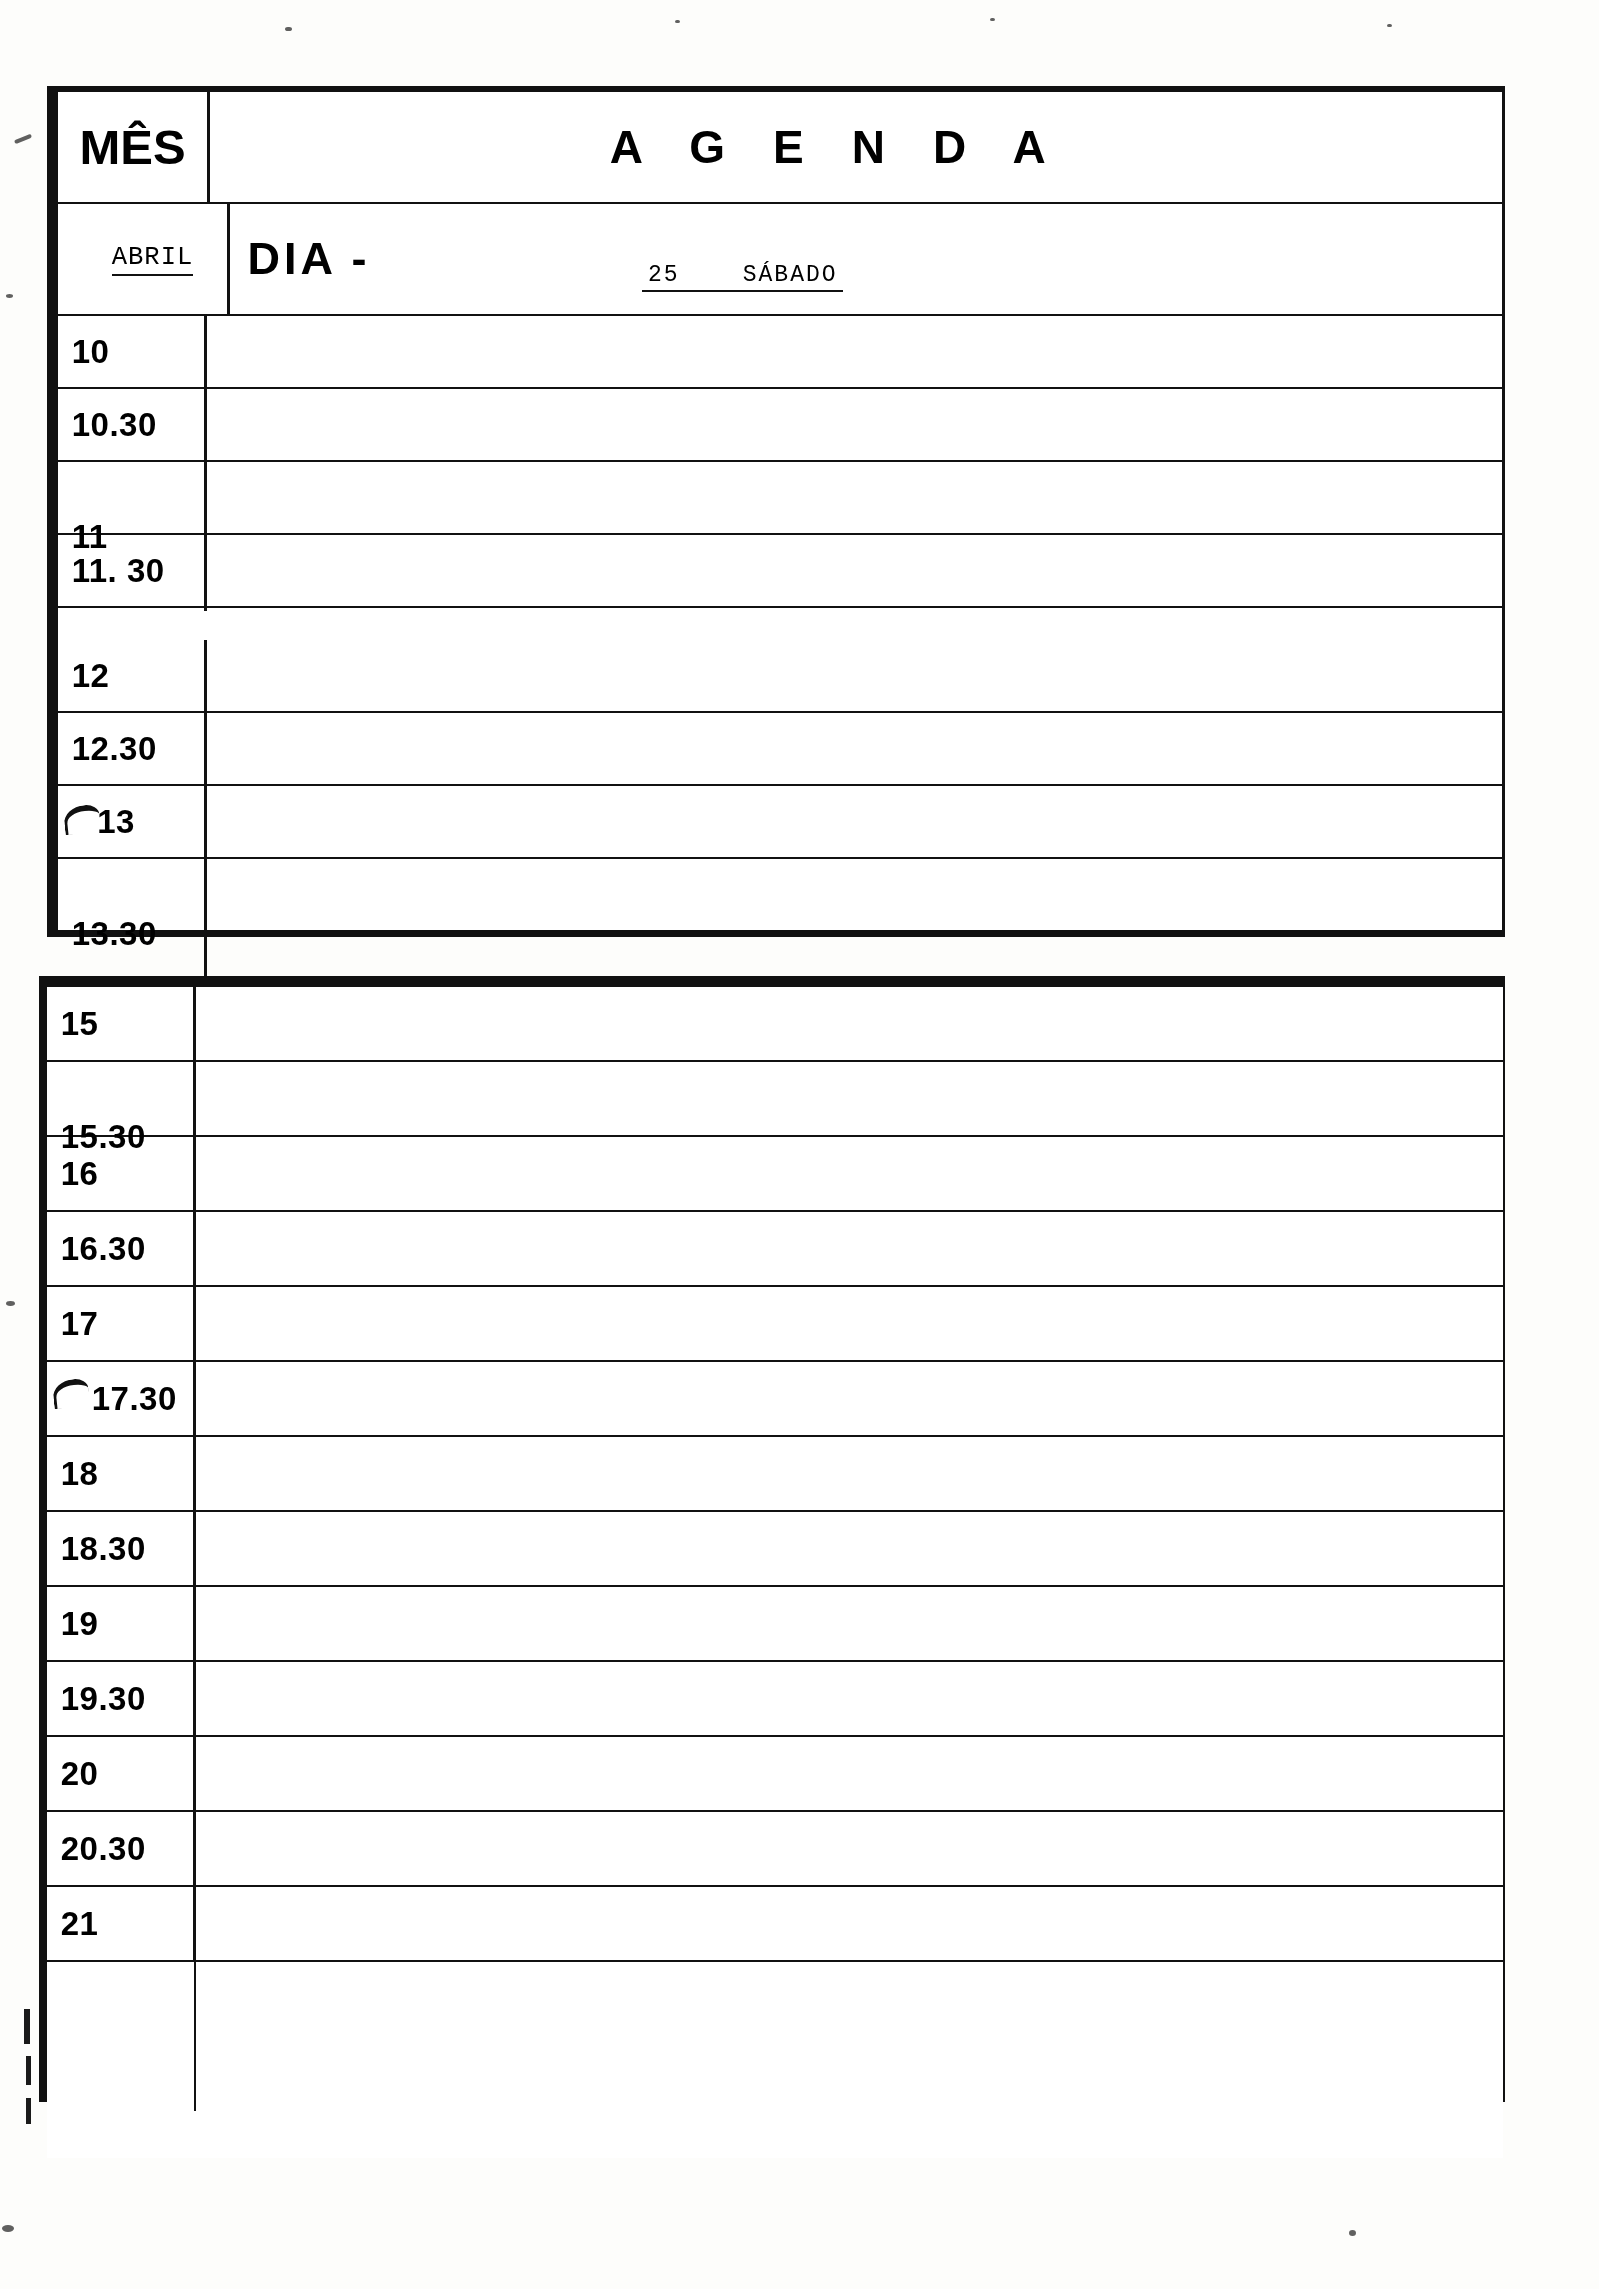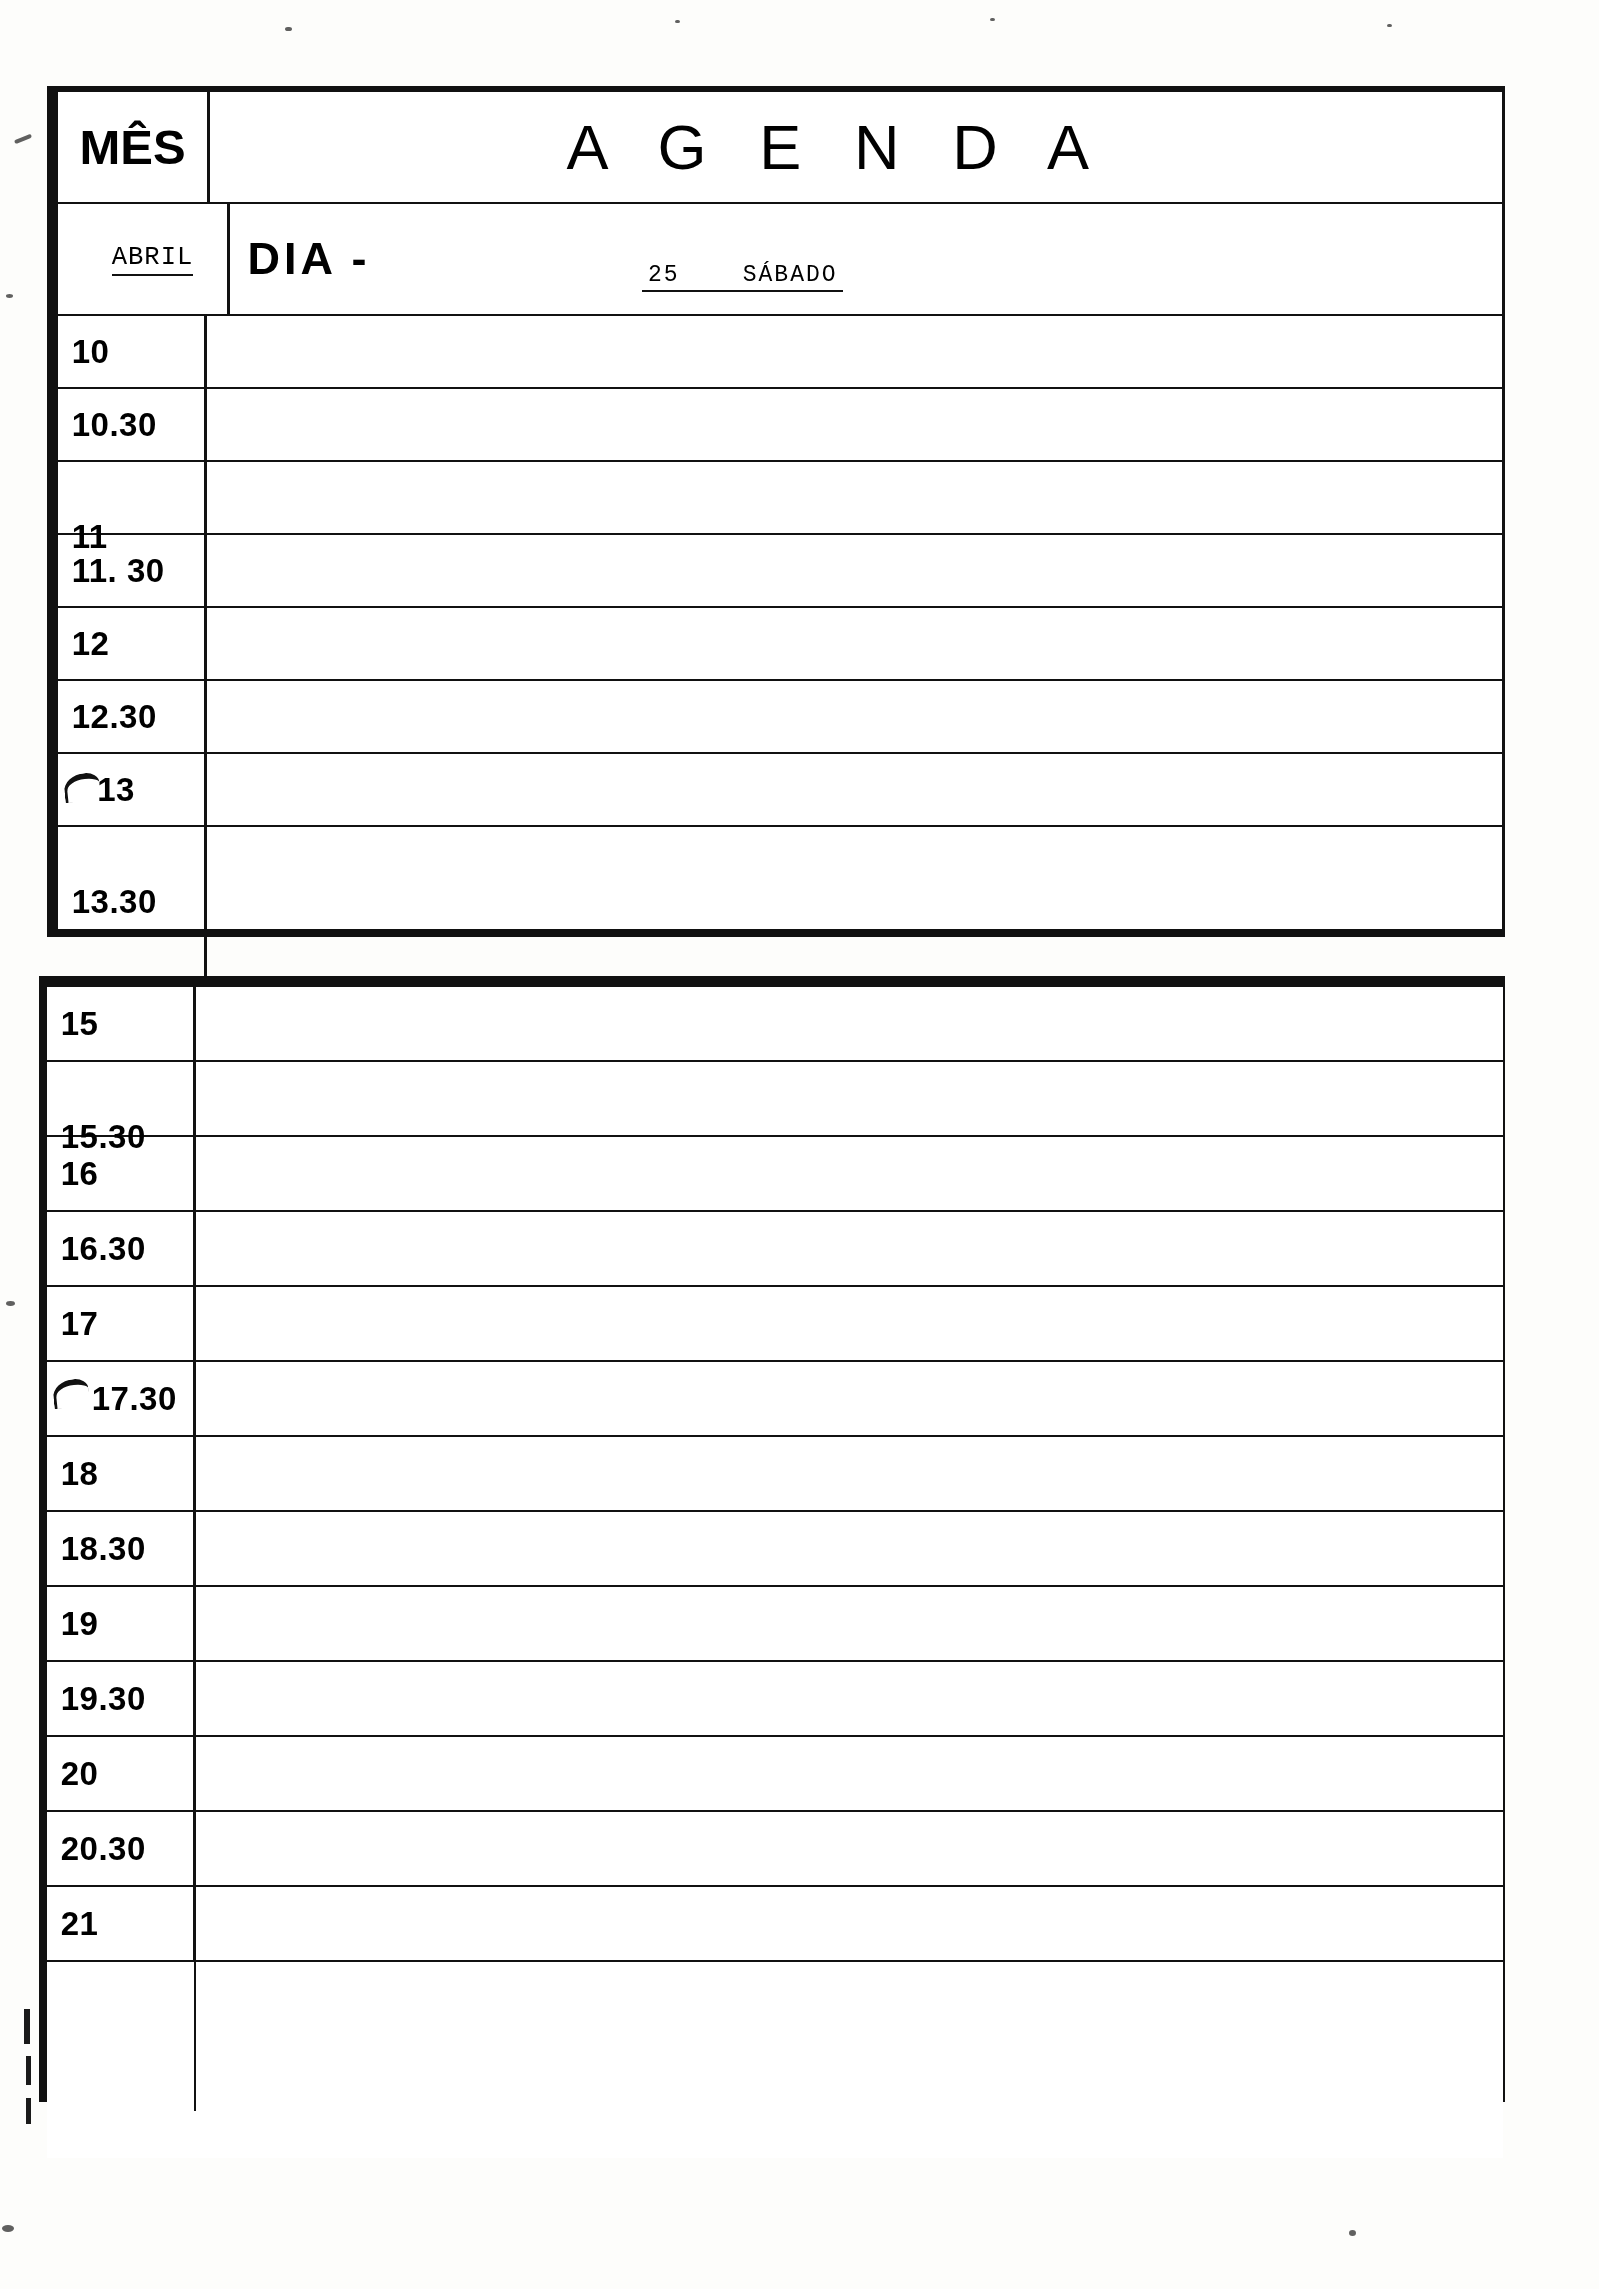--- a/index.html
+++ b/index.html
@@ -78,22 +78,22 @@
     line-height: 1;
   }
   .hdr-title {
     flex: 1;
     display: flex;
     align-items: center;
     justify-content: center;
     padding-right: 39px;
   }
   .hdr-title span {
-    font-size: 63px;
-    font-weight: 400;
+    font-size: 46px;
+    font-weight: 700;
     letter-spacing: 17.6px;
   }
 
   
   .dia-row {
     display: flex;
     height: 110px;
     border-bottom: 2.9px solid #111;
     align-items: stretch;
     padding-left: 20px;
@@ -247,21 +247,21 @@
       <div class="notes"></div>
     </div>
     <div class="row" style="height:71px;flex-direction:column;">
       <div class="time">11</div>
       <div class="notes"></div>
     </div>
     <div class="row" style="height:71px;">
       <div class="time">11. 30</div>
       <div class="notes"></div>
     </div>
-    <div class="row" style="height:71px;">
+    <div class="row" style="height:71px;margin-top:32px;">
       <div class="time">12</div>
       <div class="notes"></div>
     </div>
     <div class="row" style="height:71px;">
       <div class="time">12.30</div>
       <div class="notes"></div>
     </div>
     <div class="row" style="height:71px;">
       <div class="time scribble">
         <span class="mark"></span>

